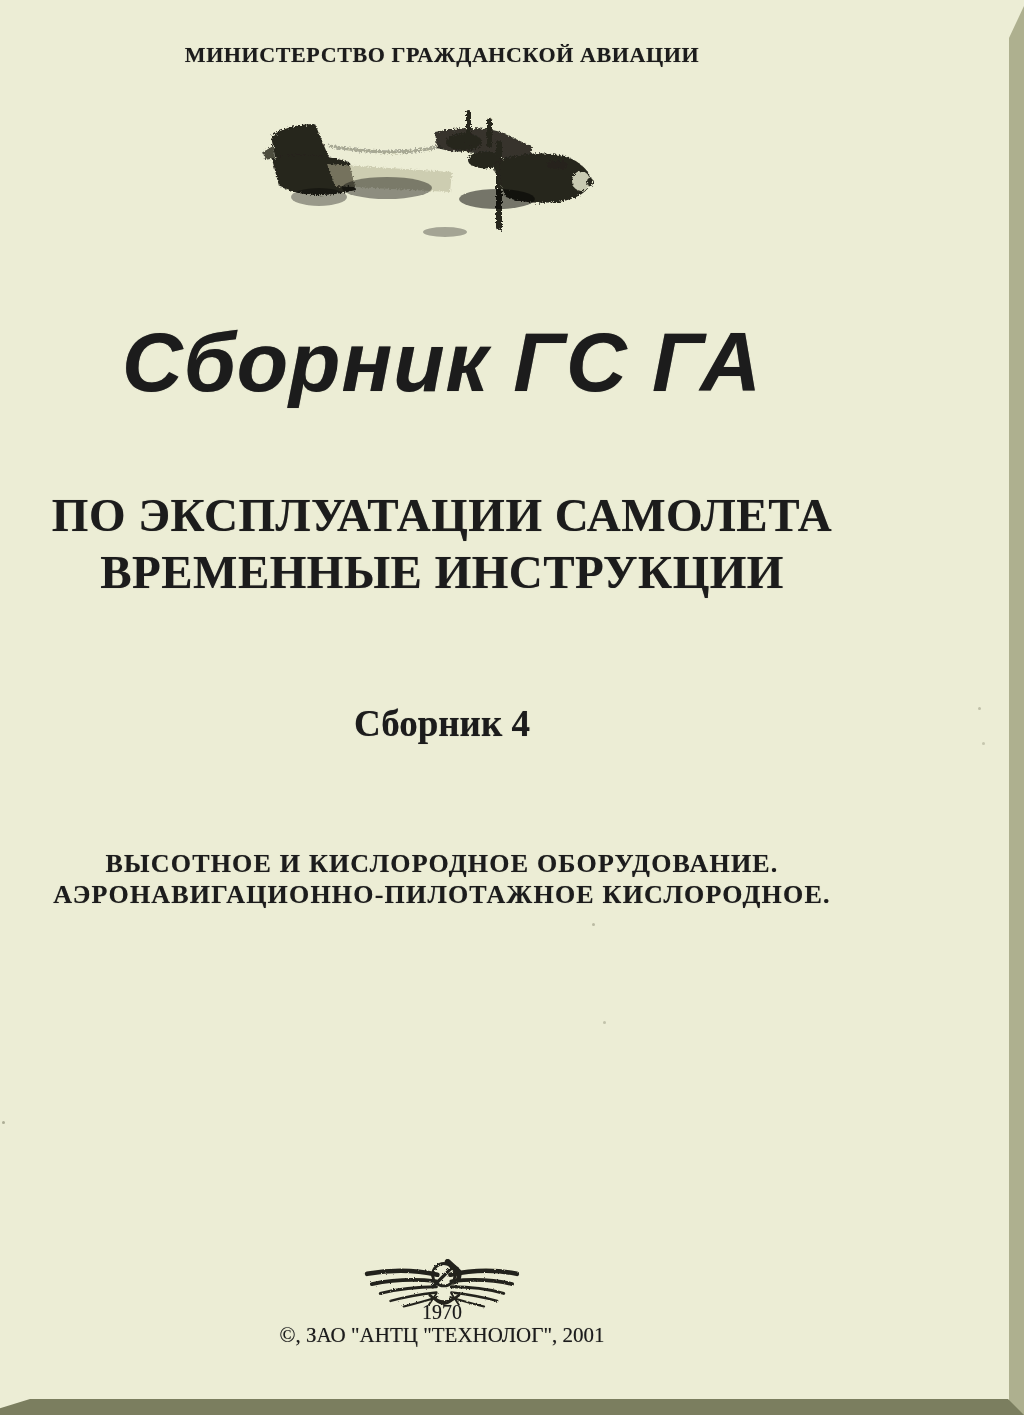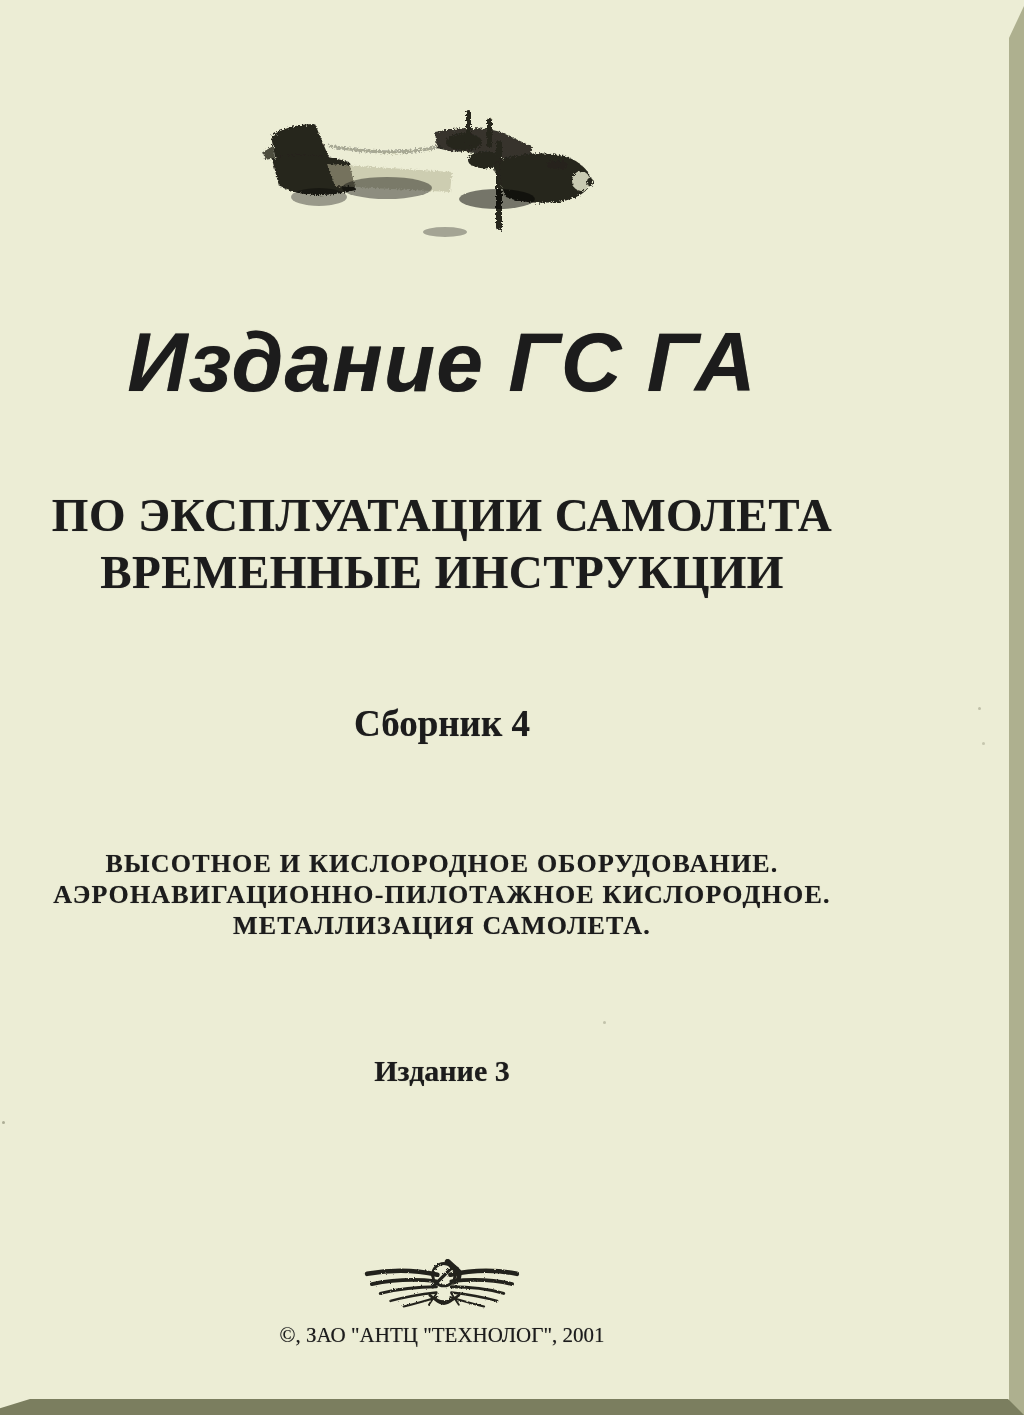--- a/index.html
+++ b/index.html
@@ -48,20 +48,21 @@
                     980px -379px 0 rgba(110,110,85,.3);
          left:2px;top:1121px;}
 </style>
 </head>
 <body>
 
 <div id="page">
 
   <div id="content">
 
+    <div class="line ministry">МИНИСТЕРСТВО ГРАЖДАНСКОЙ АВИАЦИИ</div>
 
     <div class="art" id="aircraft-wrap">
       <svg width="370" height="150" viewBox="0 0 370 150">
         <defs>
           <filter id="rough" x="-15%" y="-15%" width="130%" height="130%">
             <feTurbulence type="fractalNoise" baseFrequency="0.55" numOctaves="2" seed="7" result="n"></feTurbulence>
             <feDisplacementMap in="SourceGraphic" in2="n" scale="5"></feDisplacementMap>
           </filter>
           <filter id="speckf" x="-20%" y="-20%" width="140%" height="140%">
             <feTurbulence type="fractalNoise" baseFrequency="0.8" numOctaves="2" seed="3" result="t"></feTurbulence>
@@ -87,36 +88,34 @@
           <ellipse cx="324" cy="79" rx="9" ry="10" fill="#e6e7cd" opacity=".85"></ellipse>
           <ellipse cx="333" cy="80" rx="3" ry="4"></ellipse>
         </g>
         <ellipse cx="240" cy="97" rx="38" ry="10" fill="#26251c" filter="url(#speckf)" opacity=".5"></ellipse>
         <ellipse cx="130" cy="86" rx="45" ry="11" fill="#26251c" filter="url(#speckf)" opacity=".4"></ellipse>
         <ellipse cx="62" cy="95" rx="28" ry="9" fill="#26251c" filter="url(#speckf)" opacity=".35"></ellipse>
         <ellipse cx="188" cy="130" rx="22" ry="5" fill="#26251c" filter="url(#speckf)" opacity=".3"></ellipse>
       </svg>
     </div>
 
-    <div class="line brand">Издание ГС ГА</div>
+    <div class="line brand">Сборник ГС ГА</div>
 
     <div class="line main-title">
       <div>ПО ЭКСПЛУАТАЦИИ САМОЛЕТА</div>
       <div>ВРЕМЕННЫЕ ИНСТРУКЦИИ</div>
     </div>
 
     <div class="line volume">Сборник 4</div>
 
     <div class="line contents">
       <div>ВЫСОТНОЕ И КИСЛОРОДНОЕ ОБОРУДОВАНИЕ.</div>
       <div>АЭРОНАВИГАЦИОННО-ПИЛОТАЖНОЕ КИСЛОРОДНОЕ.</div>
-      <div>МЕТАЛЛИЗАЦИЯ САМОЛЕТА.</div>
     </div>
 
-    <div class="line edition">Издание 3</div>
 
     <div class="art" id="emblem-wrap">
       <svg width="168" height="58" viewBox="0 0 170 62">
         <defs>
           <filter id="rough2" x="-15%" y="-15%" width="130%" height="130%">
             <feTurbulence type="fractalNoise" baseFrequency="0.7" numOctaves="2" seed="11" result="n2"></feTurbulence>
             <feDisplacementMap in="SourceGraphic" in2="n2" scale="2.5"></feDisplacementMap>
           </filter>
         </defs>
         <g stroke="#23221b" fill="none" stroke-linecap="round" filter="url(#rough2)">
@@ -135,20 +134,21 @@
           <path d="M75 33 L97 11" stroke-width="3.5"></path>
           <path d="M91 6 L102 16" stroke-width="6"></path>
           <path d="M79 40 L71 52" stroke-width="2"></path>
           <path d="M95 40 L103 52" stroke-width="2"></path>
           <path d="M72 42 Q87 56 103 42" stroke-width="3"></path>
           <path d="M78 47 Q87 55 96 47" stroke-width="2.4"></path>
         </g>
       </svg>
     </div>
 
+    <div class="line year">1970</div>
 
     <div class="line copyright">©, ЗАО "АНТЦ "ТЕХНОЛОГ", 2001</div>
 
     <div class="speck"></div>
   </div>
 
   <div id="edge-right"></div>
   <div id="edge-bottom"></div>
 </div>
 

